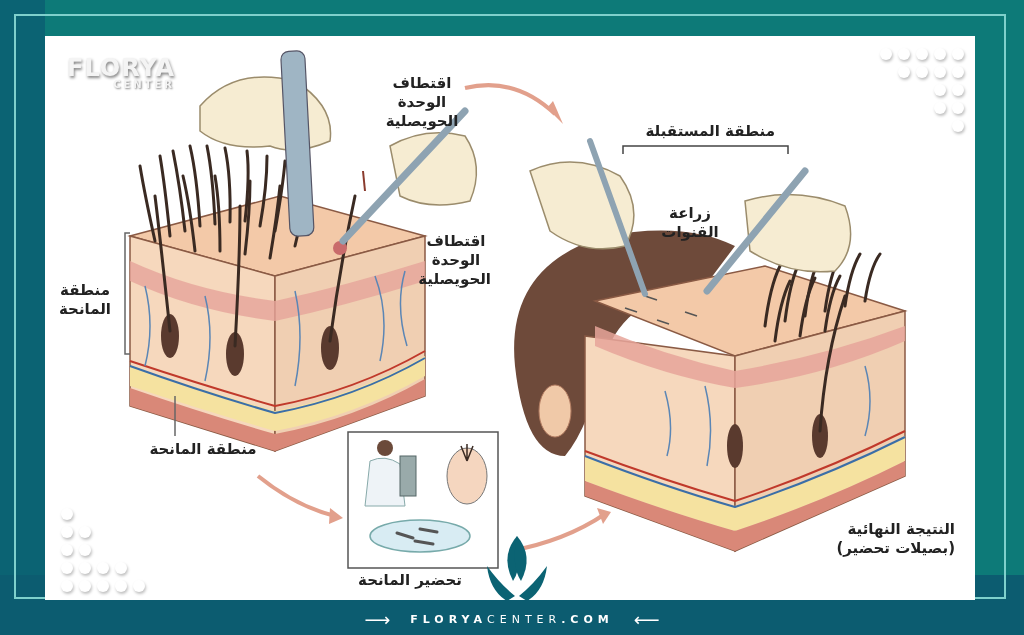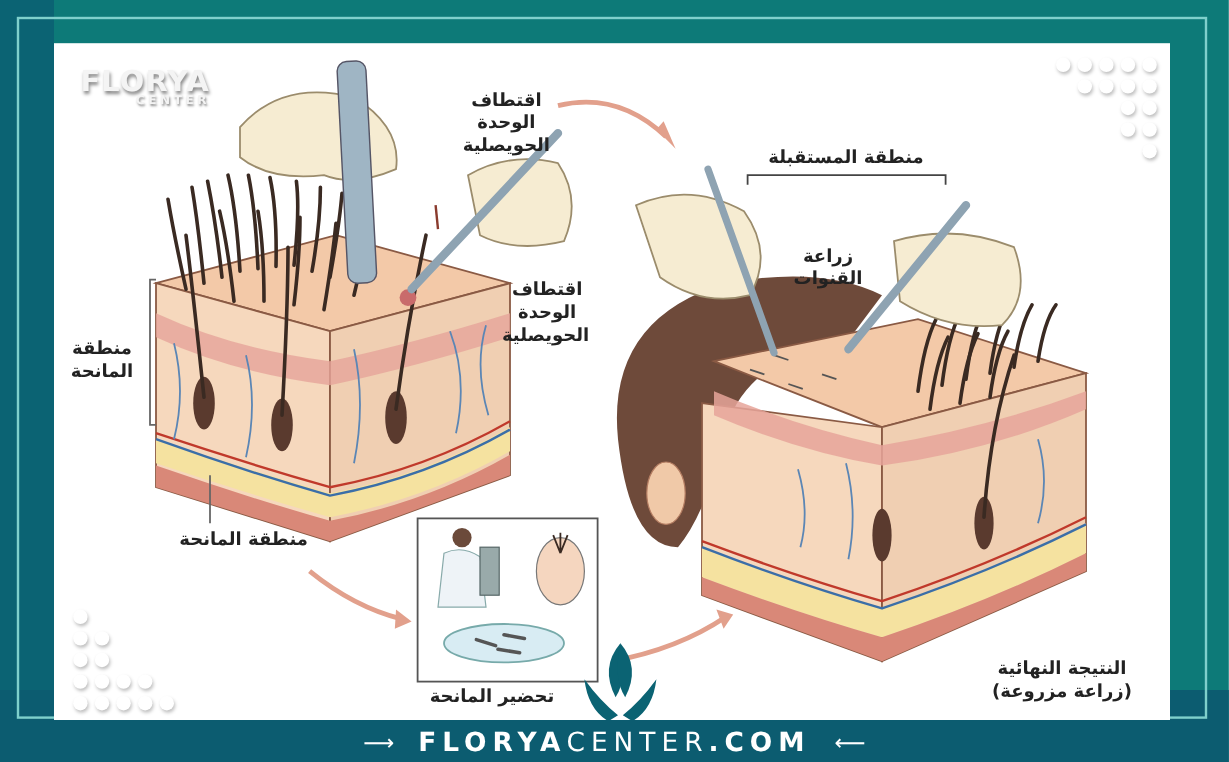--- a/index.html
+++ b/index.html
@@ -9,21 +9,21 @@
     .frame-left { position:absolute; left:0; top:0; width:45px; height:635px; background:#0b6373; }
     .inner-line { position:absolute; left:14px; top:14px; width:992px; height:585px; border:2px solid #7fd0cc; box-sizing:border-box; }
     .canvas { position:absolute; left:45px; top:36px; width:930px; height:564px; background:#ffffff; overflow:hidden; }
     .logo { position:absolute; left:22px; top:18px; text-align:right; }
     .logo-main { font-family:"DejaVu Sans", sans-serif; font-weight:bold; font-size:24px; color:#f4f4f4; letter-spacing:1px; text-shadow:1px 2px 3px #888; }
     .logo-sub { font-family:"DejaVu Sans", sans-serif; font-weight:bold; font-size:10px; color:#f4f4f4; letter-spacing:3px; text-shadow:1px 1px 2px #888; margin-top:-3px; }
     .dots { position:absolute; }
     .dot { position:absolute; width:12px; height:12px; border-radius:50%; background:#fff; box-shadow:1px 2px 3px rgba(0,0,0,.25); }
     .label { position:absolute; font-family:"DejaVu Sans", sans-serif; font-weight:bold; color:#222; text-align:center; direction:rtl; line-height:1.25; }
     .footer { position:absolute; left:0; top:604px; width:1024px; height:31px; display:flex; justify-content:center; align-items:center; gap:20px; }
-    .footer-text { color:#fff; font-family:"DejaVu Sans", sans-serif; font-size:22px; letter-spacing:5px; }
+    .footer-text { color:#fff; font-family:"DejaVu Sans", sans-serif; font-size:11px; letter-spacing:5px; }
     .footer-text b { font-weight:bold; }
     .footer-text span.light { font-weight:normal; }
     .arrow { color:#fff; font-size:18px; }
     svg { position:absolute; left:0; top:0; }
   </style>
 </head>
 <body>
 
 <div class="frame"></div>
 <div class="frame-left"></div>
@@ -195,26 +195,26 @@
       <div class="dot" style="left:18px;top:72px"></div>
       <div class="dot" style="left:36px;top:72px"></div>
       <div class="dot" style="left:54px;top:72px"></div>
       <div class="dot" style="left:72px;top:72px"></div>
   </div>
 
   <div class="label" style="left:322px;top:38px;width:110px;font-size:15px;">اقتطاف الوحدة الحويصلية</div>
   <div class="label" style="left:376px;top:196px;width:70px;font-size:15px;">اقتطاف الوحدة الحويصلية</div>
   <div class="label" style="left:2px;top:245px;width:76px;font-size:15px;">منطقة المانحة</div>
   <div class="label" style="left:88px;top:404px;width:140px;font-size:15px;">منطقة المانحة</div>
-  <div class="label" style="left:590px;top:86px;width:140px;font-size:15px;">منطقة المستقبلة</div>
+  <div class="label" style="left:590px;top:86px;width:140px;font-size:15px;text-align:right;">منطقة المستقبلة</div>
   <div class="label" style="left:610px;top:140px;width:70px;font-size:15px;margin-top:28px;">زراعة القنوات</div>
   <div class="label" style="left:305px;top:535px;width:120px;font-size:15px;">تحضير المانحة</div>
-  <div class="label" style="left:770px;top:512px;width:140px;font-size:15px;">
+  <div class="label" style="left:770px;top:484px;width:140px;font-size:15px;text-align:right;">
     <div>النتيجة النهائية</div>
-    <div>(زراعة مزروعة)</div>
+    <div>(بصيلات تحضير)</div>
   </div>
 </div>
 
 <div class="footer">
   <span class="arrow">⟶</span>
   <span class="footer-text"><b>FLORYA</b><span class="light">CENTER</span><b>.COM</b></span>
   <span class="arrow">⟵</span>
 </div>
 
 </body></html>

